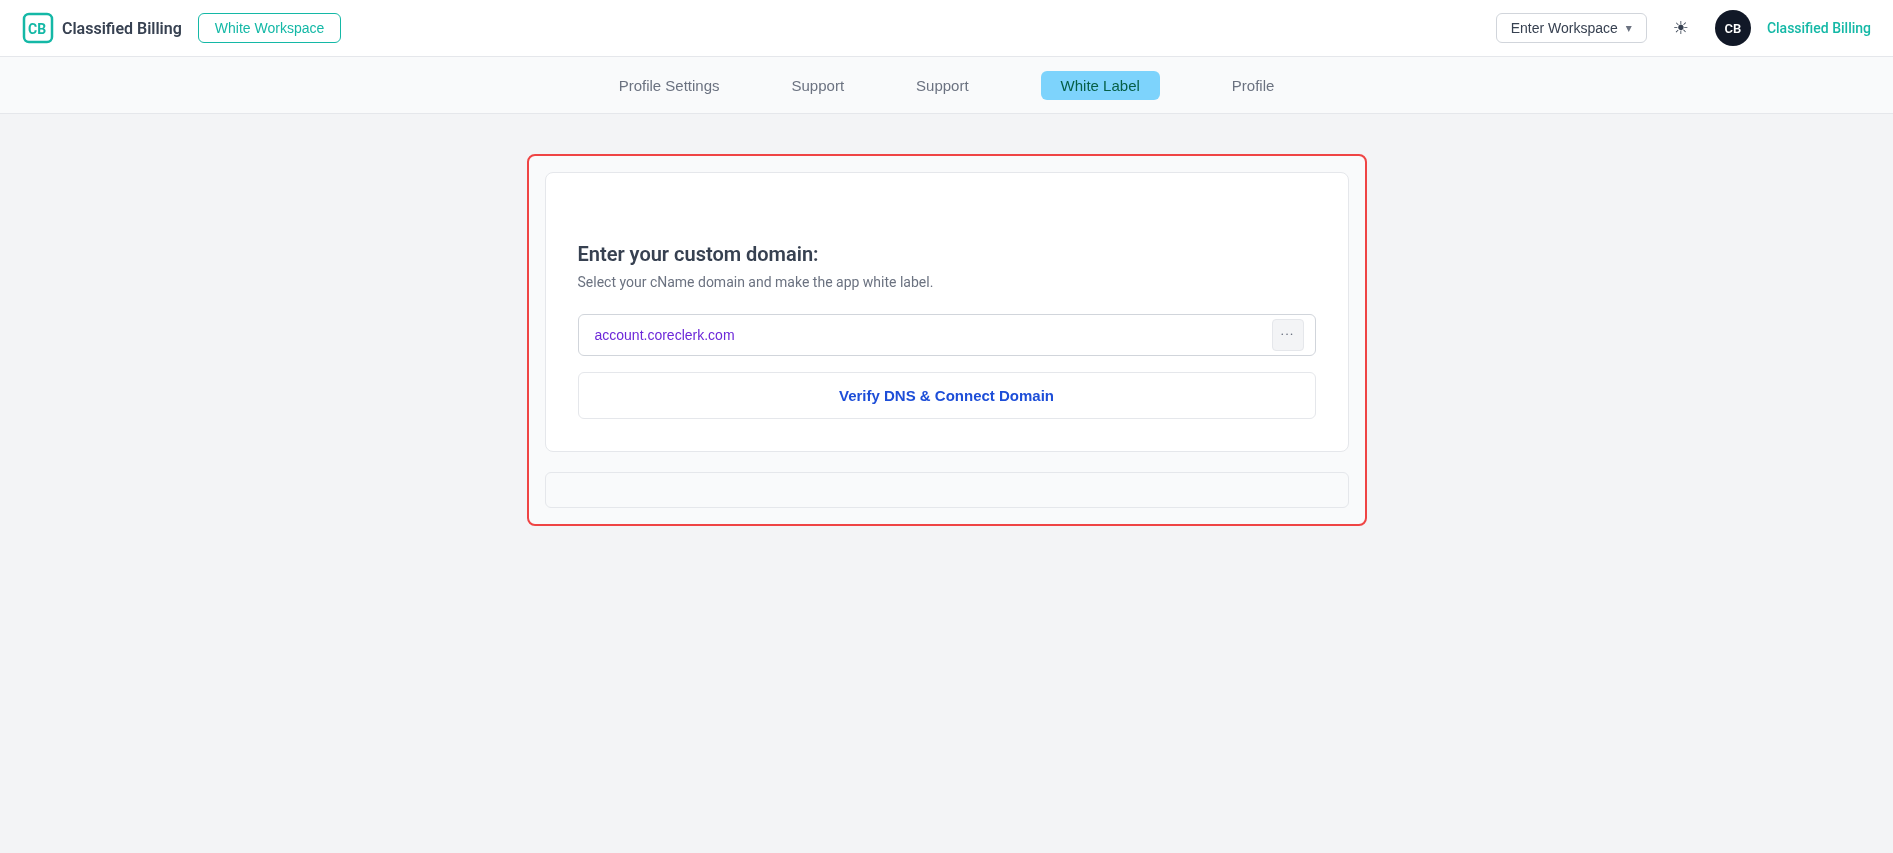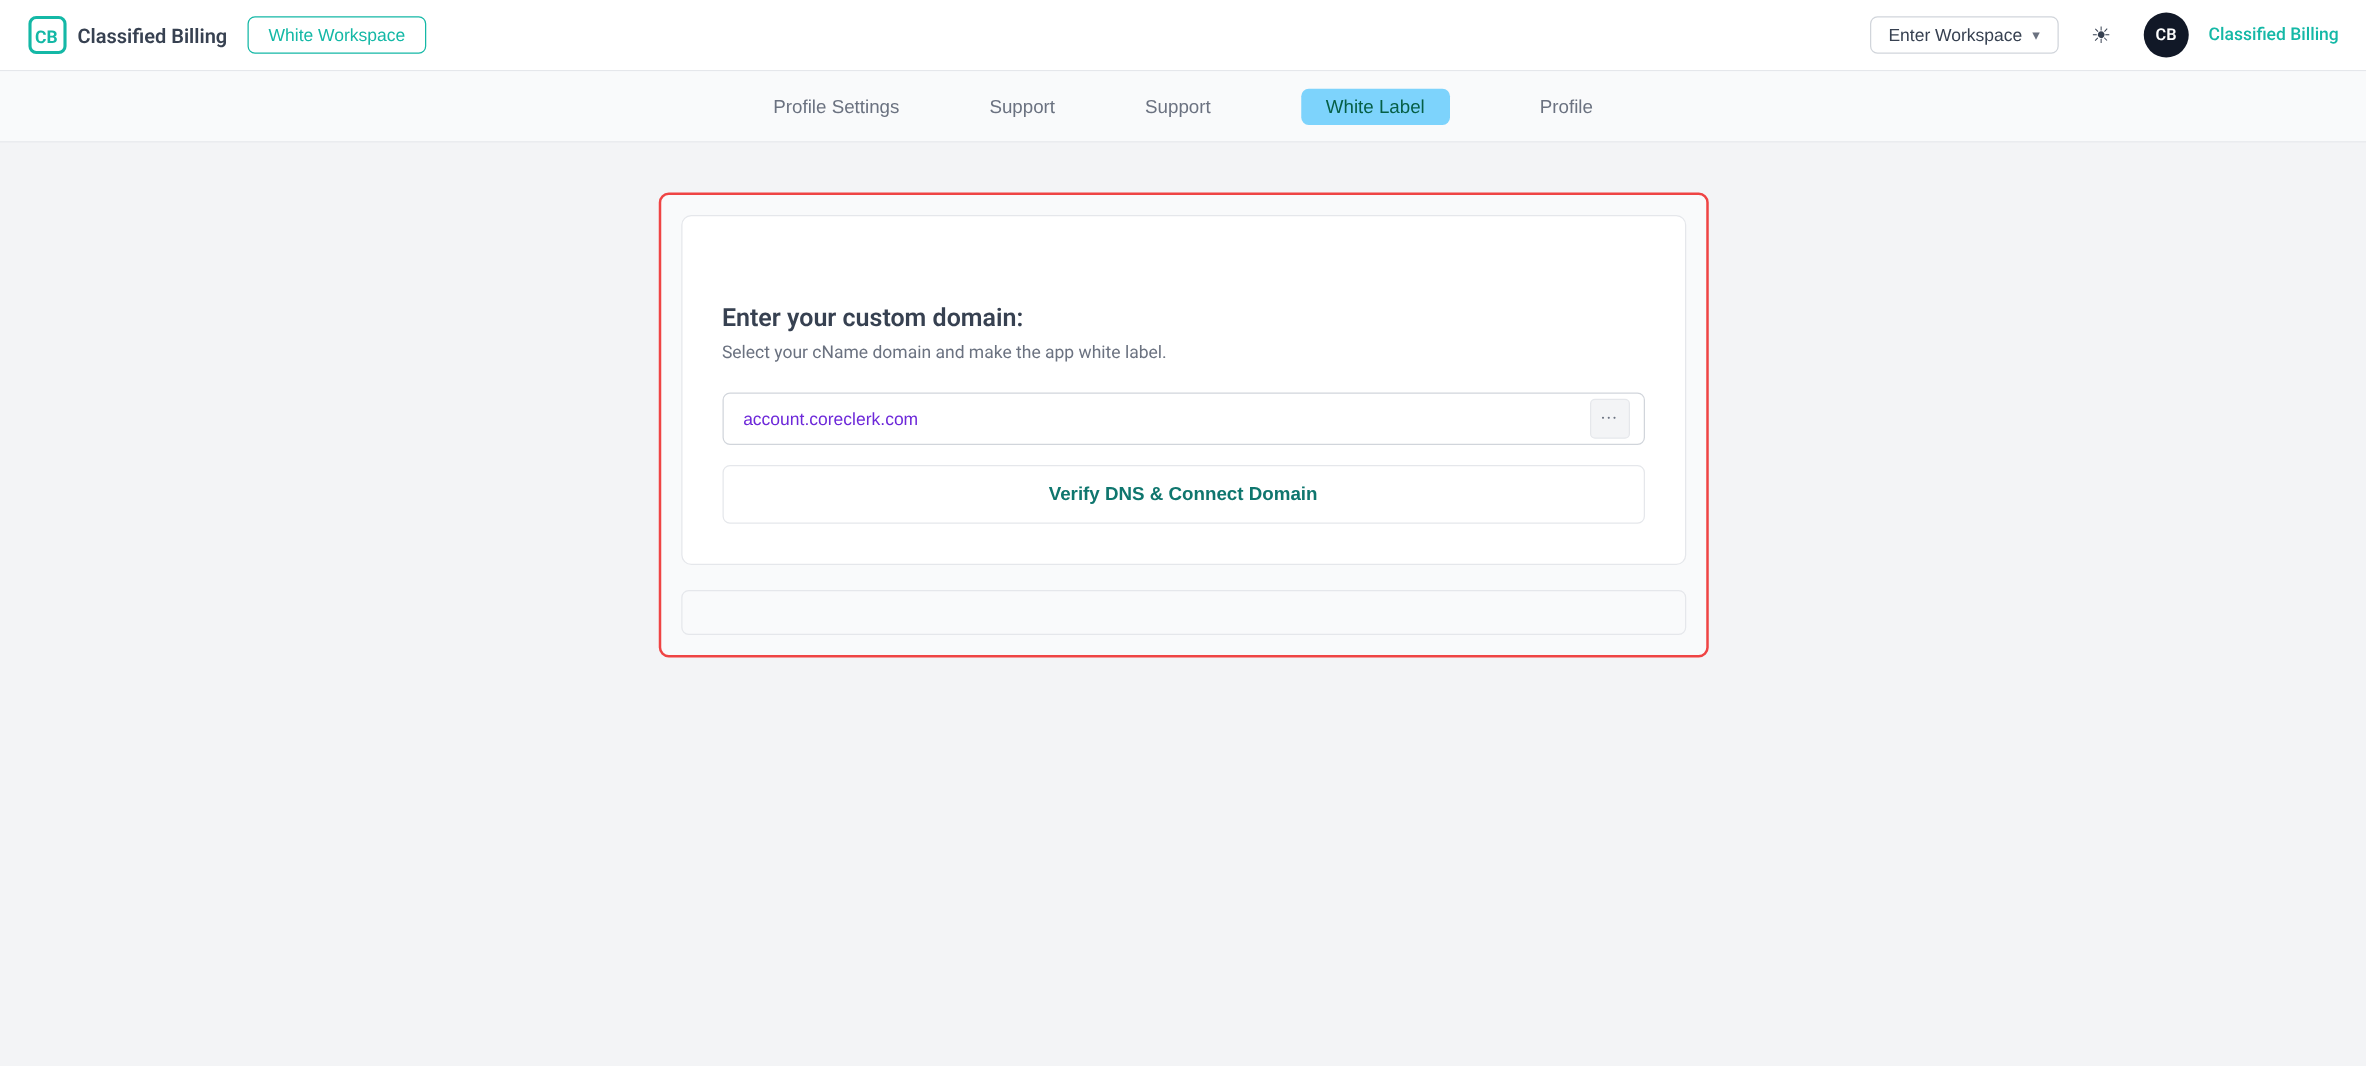--- a/index.html
+++ b/index.html
@@ -215,21 +215,21 @@
       cursor: pointer;
       font-size: 14px;
       color: #6b7280;
       letter-spacing: 1px;
     }
 
     .verify-btn {
       width: 100%;
       border: 1px solid #e5e7eb;
       background: #ffffff;
-      color: #0f766e;
+      color: #1d4ed8;
       padding: 14px;
       border-radius: 6px;
       font-size: 15px;
       font-weight: 600;
       cursor: pointer;
       text-align: center;
     }
 
     .bottom-bar {
       margin-top: 20px;

